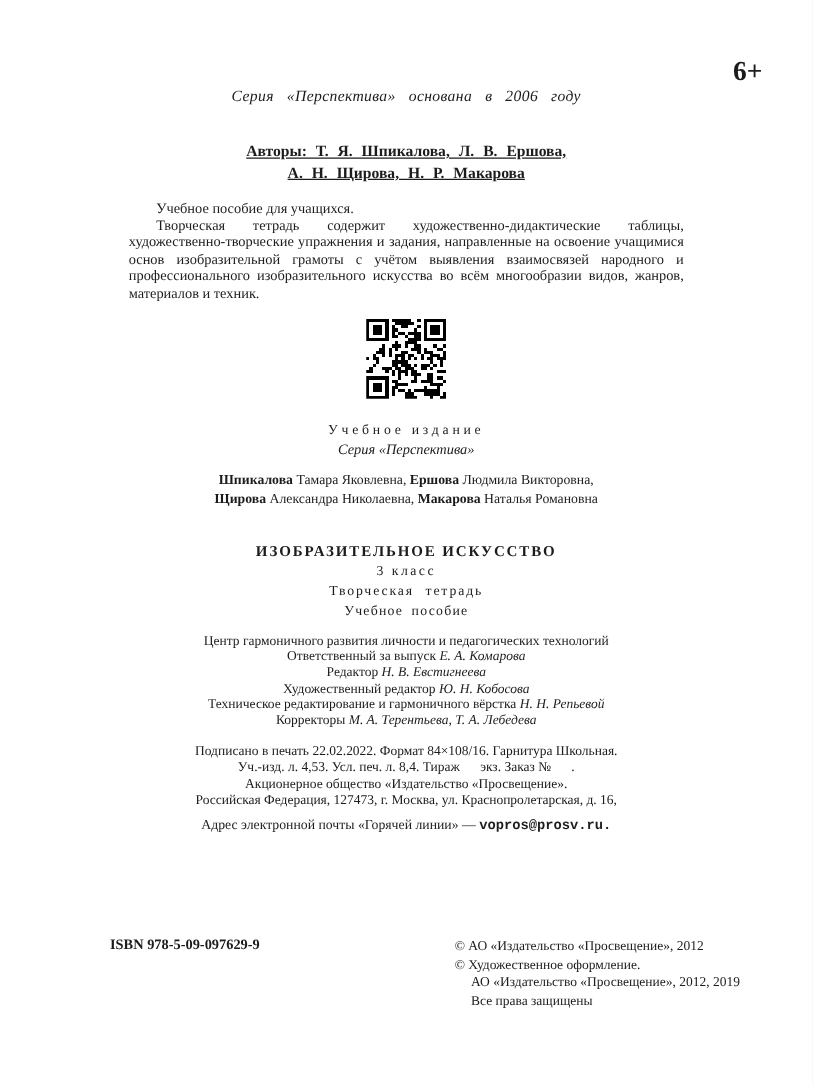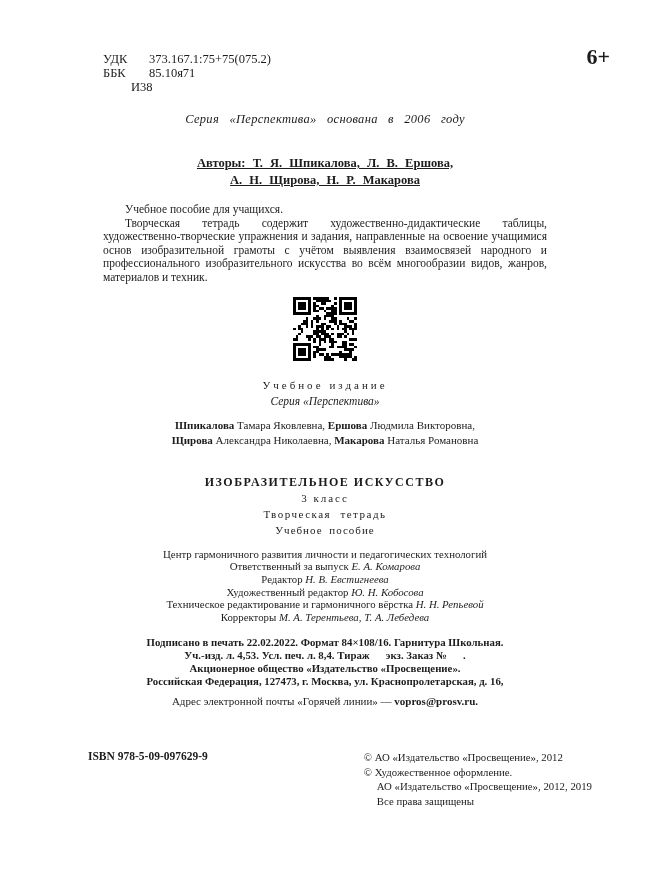--- a/index.html
+++ b/index.html
@@ -56,46 +56,41 @@
   .i { font-style: italic; }
 
   .title-block { margin-top: 29px; text-align: center; line-height: 1.0; }
   .book-title    { font-weight: bold; font-size: 12px; letter-spacing: 1.5px; }
   .book-grade    { margin-top: 5px; font-size: 11px; letter-spacing: 2px; }
   .book-subtitle { margin-top: 5px; font-size: 11px; letter-spacing: 1.5px; word-spacing: 5px; }
   .book-kind     { margin-top: 5px; font-size: 11px; letter-spacing: 1px;  word-spacing: 3px; }
 
   .credits { margin-top: 12px; text-align: center; font-size: 10.8px; line-height: 1.16; }
 
-  .imprint { margin-top: 13px; text-align: center; font-size: 10.8px; line-height: 1.2; font-weight: bold; }
+  .imprint { margin-top: 13px; text-align: center; font-size: 10.8px; line-height: 1.2; }
   .email-line { margin-top: 7px; text-align: center; font-size: 11px; }
-  .email { font-weight: bold; }
+  .email { font-weight: bold; font-family: Liberation Mono, monospace; }
 
   .bottom {
     position: absolute; top: 750px; left: 88px; right: 58px;
     display: flex; justify-content: space-between; align-items: flex-start;
   }
   .isbn { font-weight: bold; font-size: 11.5px; }
   .copyright { font-size: 10.8px; line-height: 1.35; text-align: left; }
   .copyright .indent { padding-left: 13px; }
 </style>
 </head>
 <body>
 
 <div class="page">
 
   <div class="age-badge">6+</div>
 
   <div class="content">
 
-    <div class="codes">
-      <div class="code-line"><span class="code-label">УДК</span><span>373.167.1:75+75(075.2)</span></div>
-      <div class="code-line"><span class="code-label">ББК</span><span>85.10я71</span></div>
-      <div class="code-line id-line">И38</div>
-    </div>
 
     <div class="series-note">Серия «Перспектива» основана в 2006 году</div>
 
     <div class="authors">
       <div>Авторы: Т. Я. Шпикалова, Л. В. Ершова,</div>
       <div>А. Н. Щирова, Н. Р. Макарова</div>
     </div>
 
     <div class="annotation">
       <p>Учебное пособие для учащихся.</p>

